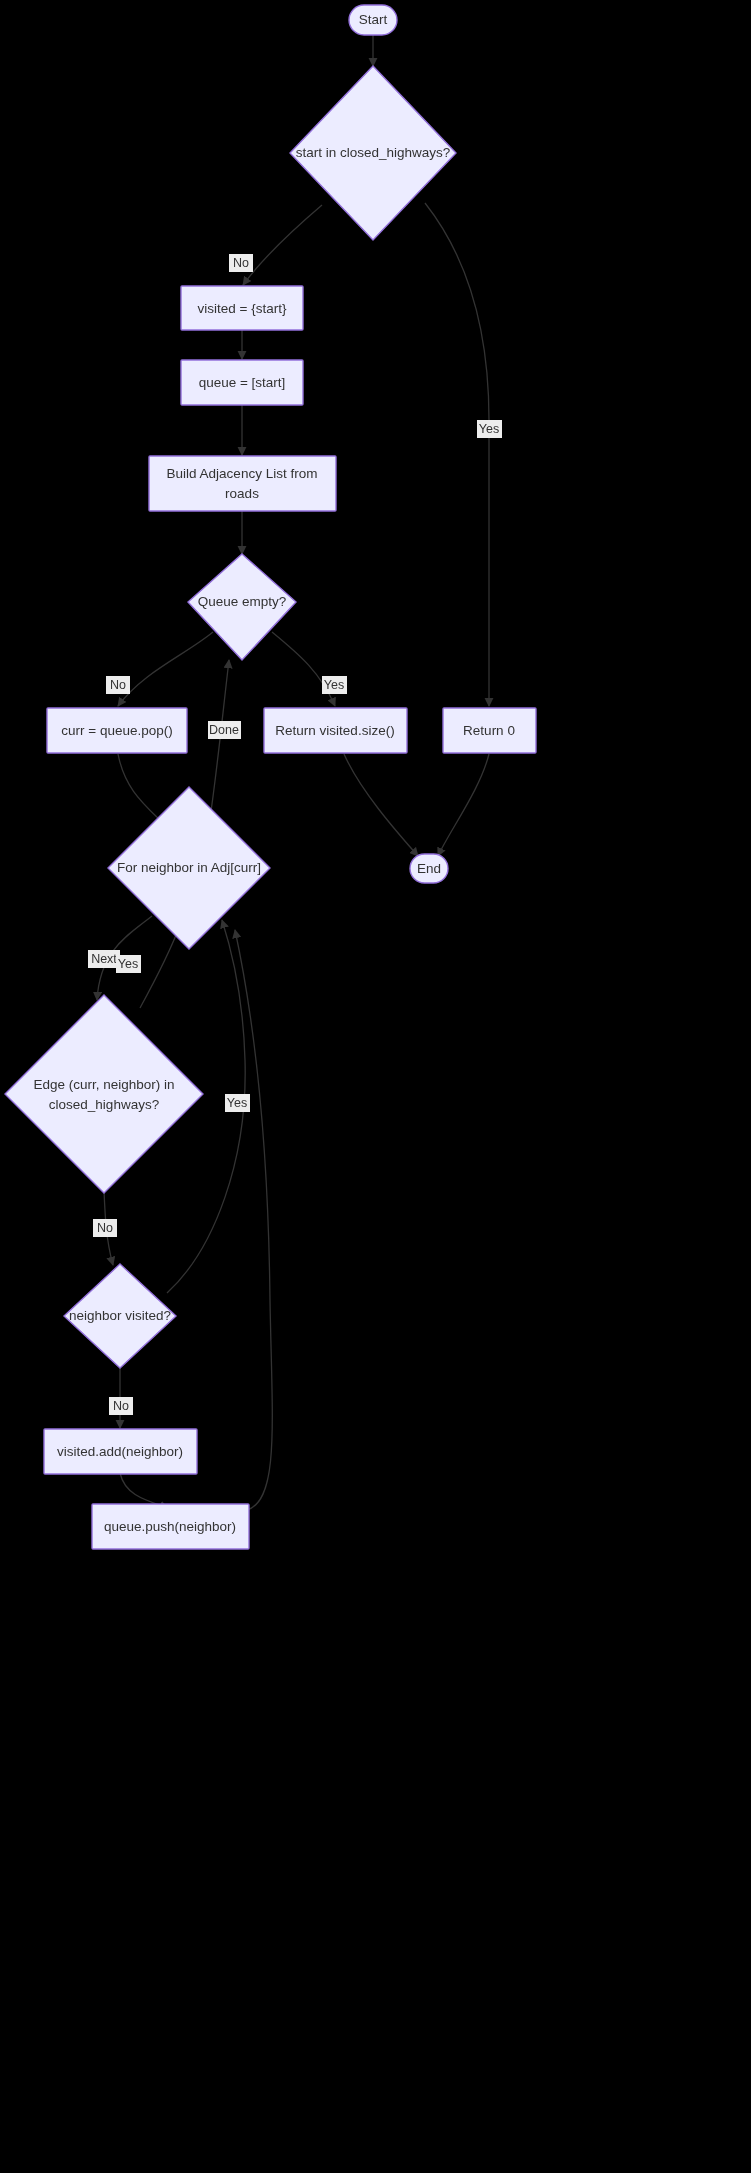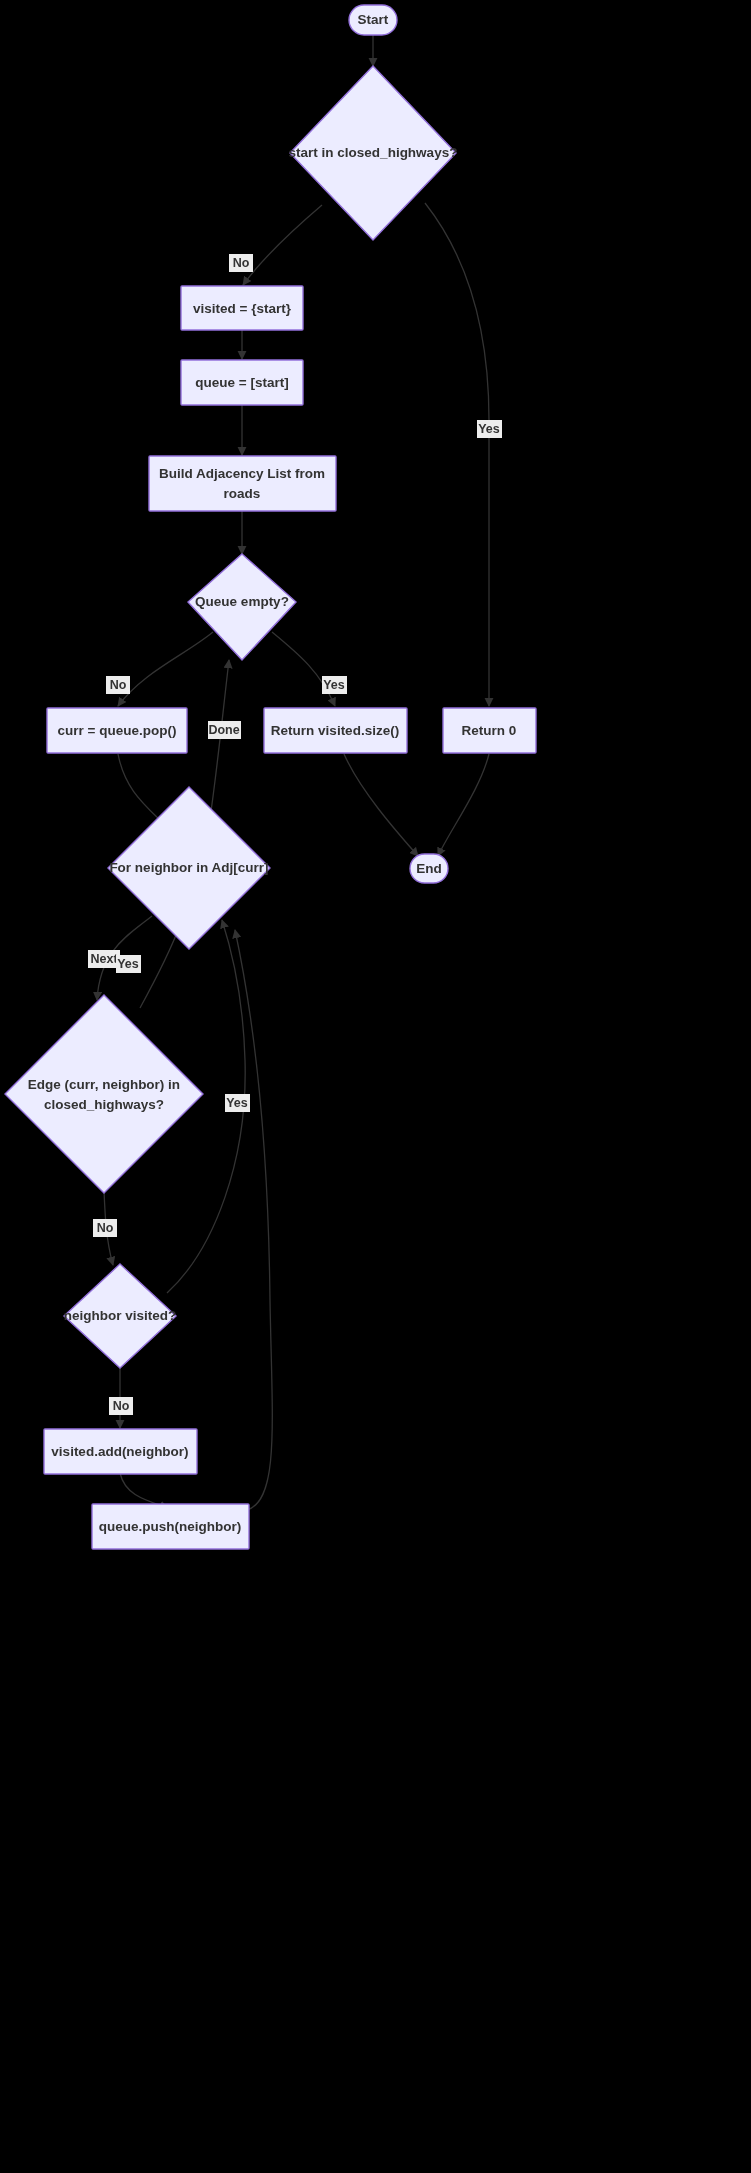--- a/index.html
+++ b/index.html
@@ -11,21 +11,20 @@
     width: 751px;
     height: 2173px;
     overflow: hidden;
     font-family: "Liberation Sans", sans-serif;
   }
   #flowchart-root {
     position: relative;
     width: 751px;
     height: 2173px;
     background: #000000;
-    font-weight: bold;
   }
   svg#flow-svg {
     display: block;
     width: 751px;
     height: 2173px;
   }
   .node-shape {
     fill: #ececff;
     stroke: #9370db;
     stroke-width: 1.4px;

